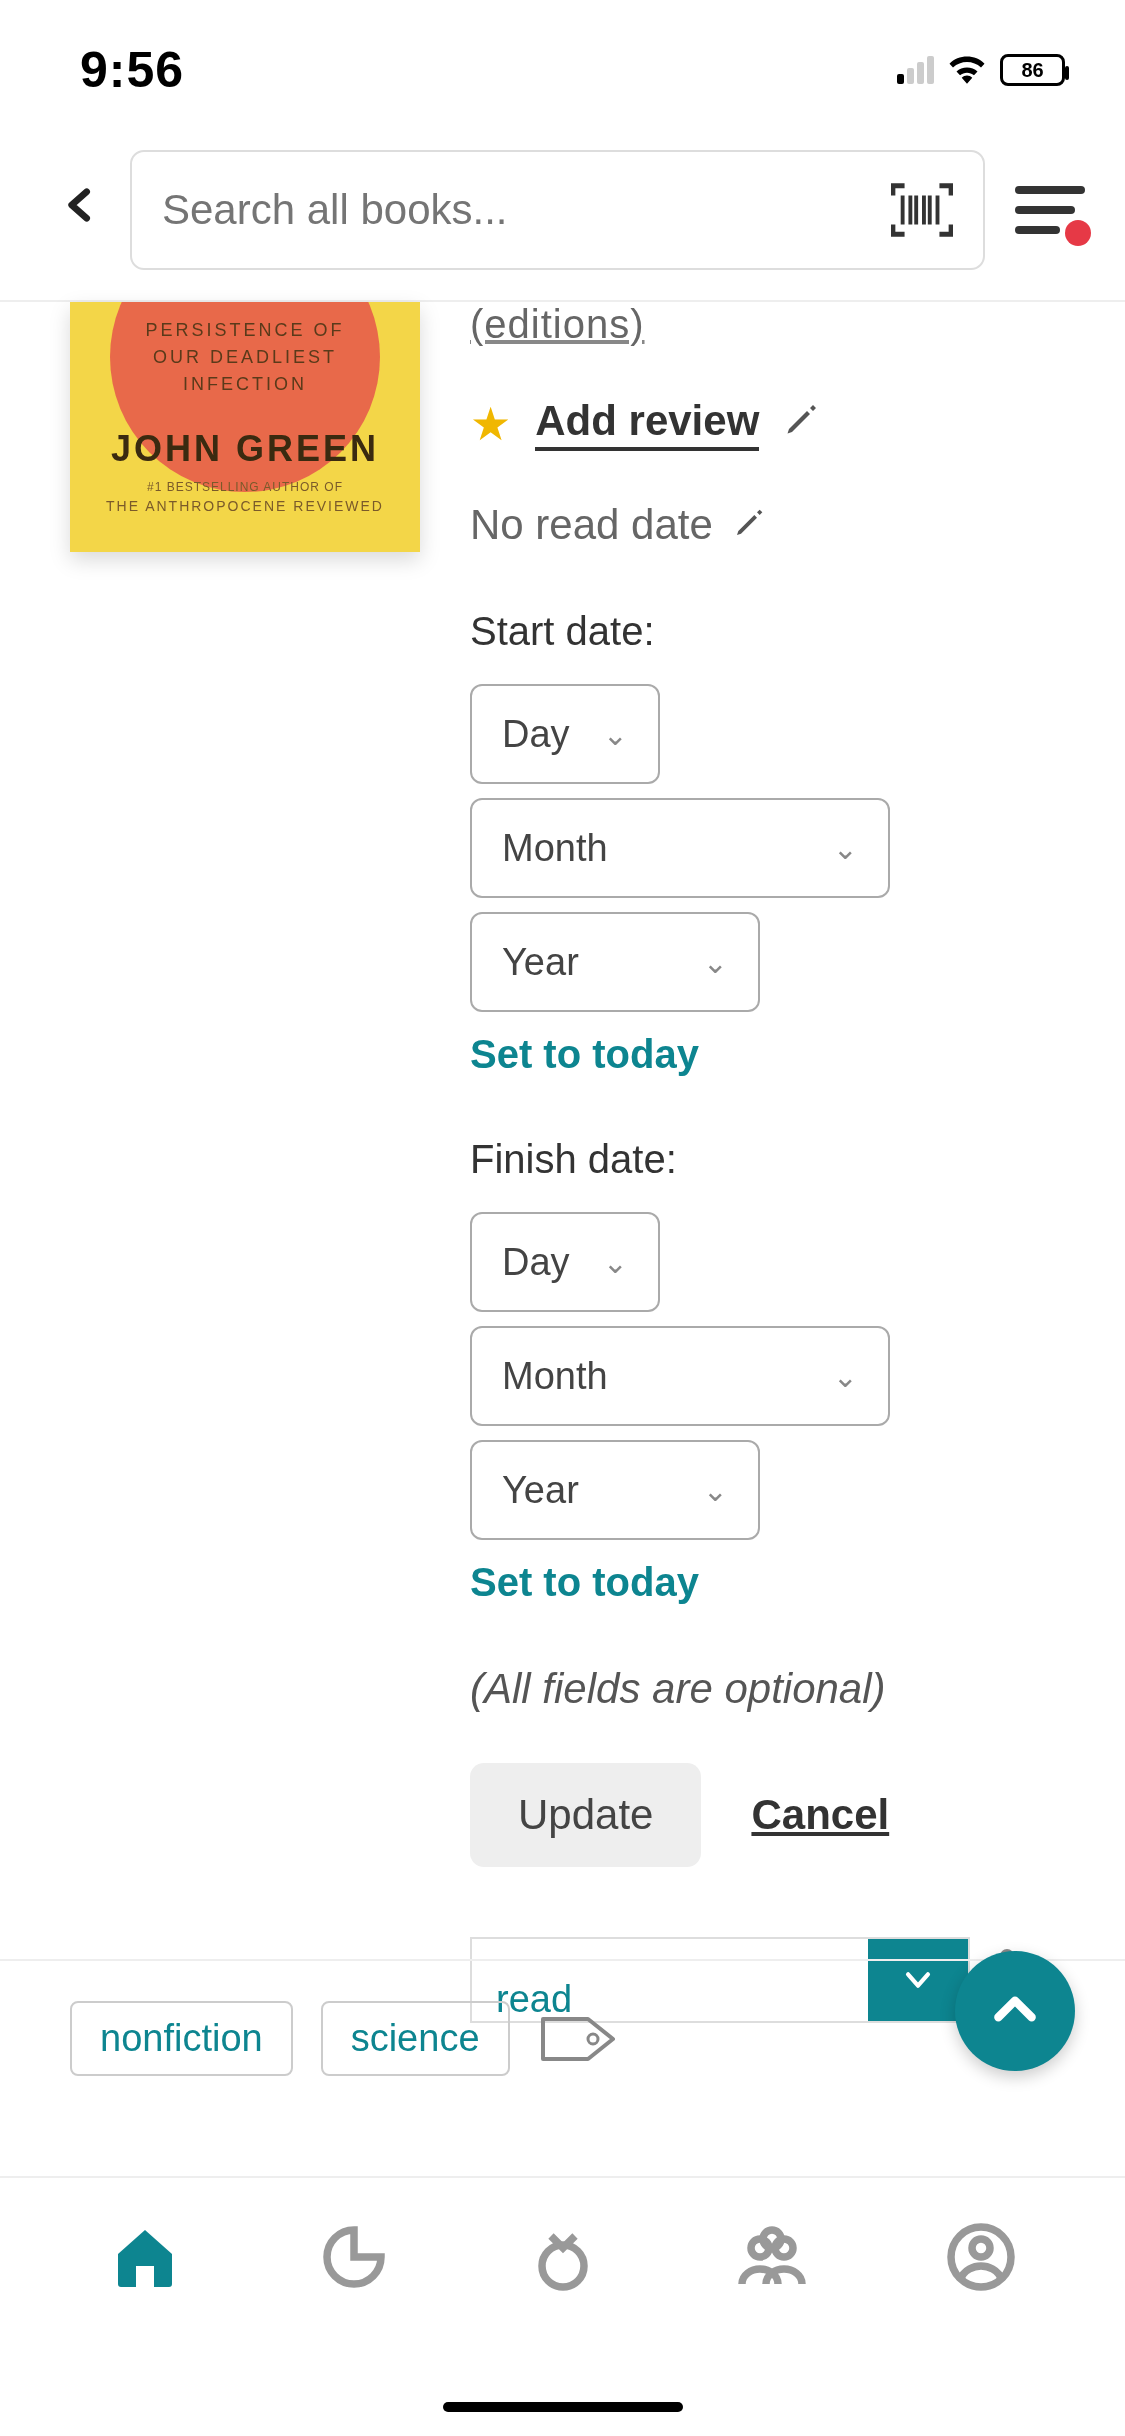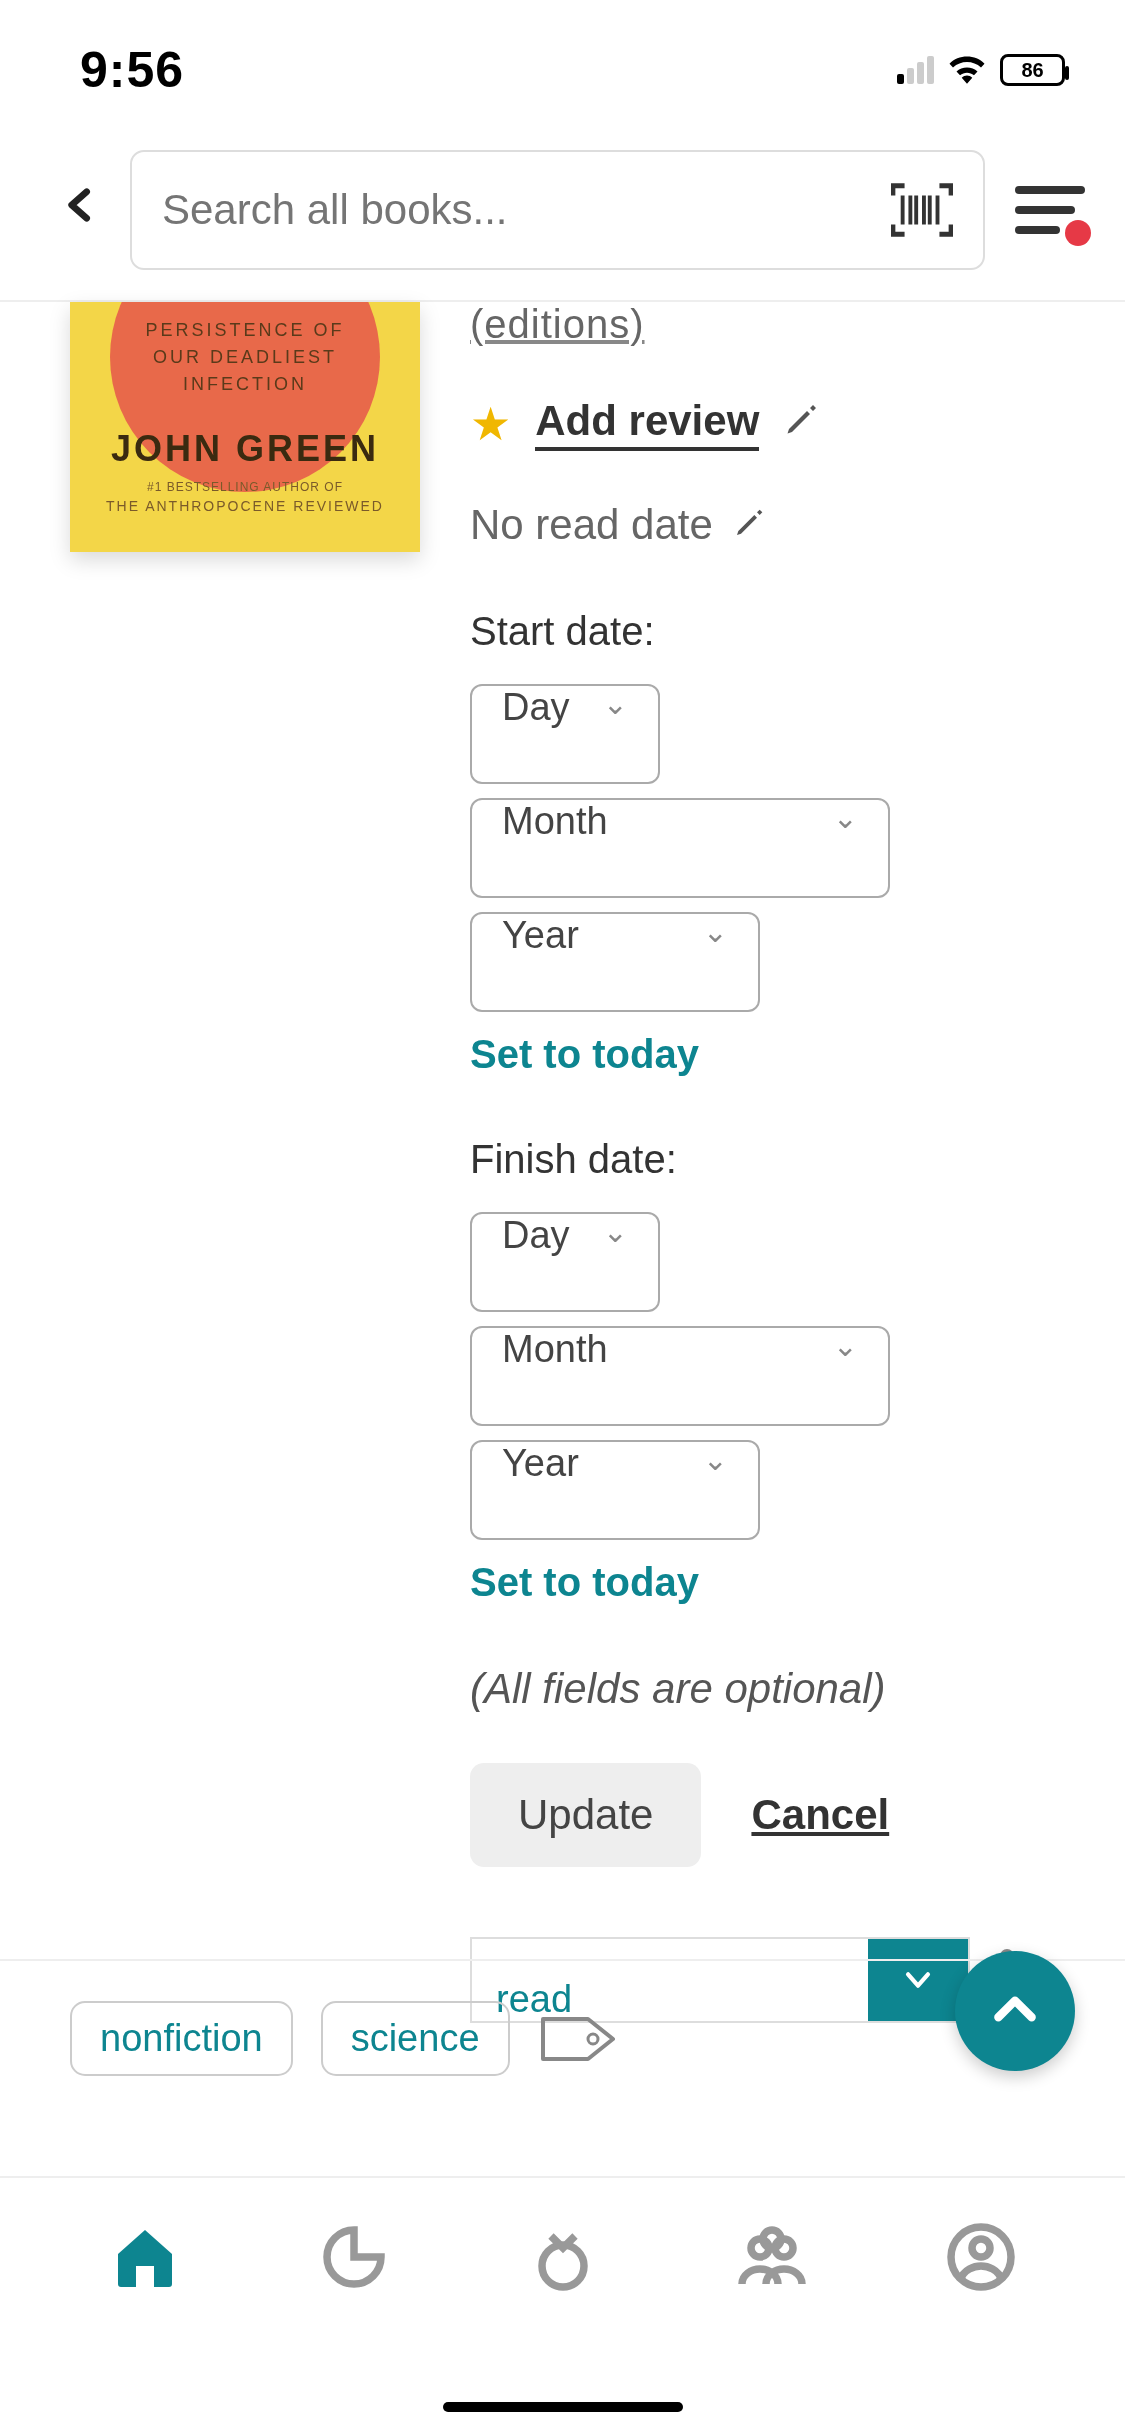--- a/index.html
+++ b/index.html
@@ -42,39 +42,39 @@
   .editions { font-size:40px; color:#666; text-decoration:underline; text-decoration-color:#888; letter-spacing:1px; margin-bottom:50px;}
   .addreview-row { display:flex; align-items:center; gap:24px; margin-bottom:50px; }
   .star { color:#f0b701; font-size:46px; }
   .addreview { font-size:42px; font-weight:700; color:#333; border-bottom:4px solid #333; padding-bottom:2px;}
   .pencil { font-size:36px; color:#555; }
   .noread-row { display:flex; align-items:center; gap:20px; margin-bottom:60px;}
   .noread { font-size:42px; color:#666; }
 
   .label { font-size:40px; color:#333; margin-bottom:30px; }
   .selects-group{ margin-bottom:20px; }
-  .select { border:2px solid #aaa; border-radius:12px; height:100px; display:flex; align-items:flex-start; justify-content:space-between; padding:0 30px; font-size:38px; color:#444; margin-bottom:14px; background:#fff; }
+  .select { border:2px solid #aaa; border-radius:12px; height:100px; display:flex; align-items:center; justify-content:space-between; padding:0 30px; font-size:38px; color:#444; margin-bottom:14px; background:#fff; }
   .select.day{width:190px}
   .select.month{width:420px}
   .select.year{width:290px}
   .chev-down{color:#888;font-size:30px;}
   .link { font-size:40px; font-weight:700; color:#0d8590; margin:20px 0 60px; }
   .optional { font-size:42px; font-style:italic; color:#555; margin:0 0 50px; }
   .update-row{display:flex;align-items:center;gap:50px;margin-bottom:70px;}
   .update-btn{background:#eee;border-radius:14px;padding:28px 48px;font-size:42px;color:#444;font-weight:400;}
   .cancel-link{font-size:42px;color:#333;text-decoration:underline;font-weight:600;}
   .status-row{display:flex;align-items:center;gap:30px;}
   .status-select{flex:1;max-width:500px;border:2px solid #ddd;height:86px;display:flex;align-items:flex-end;}
   .status-select .label-part{flex:1;padding:0 24px;font-size:38px;color:#0d8590;font-weight:500;}
   .status-select .drop{width:100px;height:100%;background:#0d8590;display:flex;align-items:center;justify-content:center;color:#fff;font-size:34px;}
   .kebab{display:flex;flex-direction:column;gap:10px;}
   .kebab span{width:14px;height:14px;border-radius:50%;background:#888;}
 
   .tags-row{position:absolute;left:0;right:0;bottom:320px;border-top:2px solid #eee;padding:40px 70px;display:flex;align-items:center;gap:28px;}
-  .tag{border:2px solid #ccc;border-radius:15px;padding:14px 28px;font-size:38px;color:#0d8590;font-weight:500;}
+  .tag{border:2px solid #ccc;border-radius:8px;padding:14px 28px;font-size:38px;color:#0d8590;font-weight:500;}
   .tag-icon{width:80px;height:50px;}
 
   .fab{position:absolute;right:50px;bottom:365px;width:120px;height:120px;border-radius:50%;background:#0d8590;display:flex;align-items:center;justify-content:center;box-shadow:0 6px 16px rgba(0,0,0,0.2);}
   .fab svg{width:50px;height:50px;}
 
   .navbar{position:absolute;left:0;right:0;bottom:100px;height:160px;border-top:2px solid #eee;display:flex;align-items:center;justify-content:space-around;padding:0 40px;}
   .nav-icon{width:80px;height:80px;display:flex;align-items:center;justify-content:center;}
   .nav-icon svg{width:72px;height:72px;}
 
   .home-indicator{position:absolute;bottom:24px;left:50%;transform:translateX(-50%);width:240px;height:10px;background:#000;border-radius:10px;}

